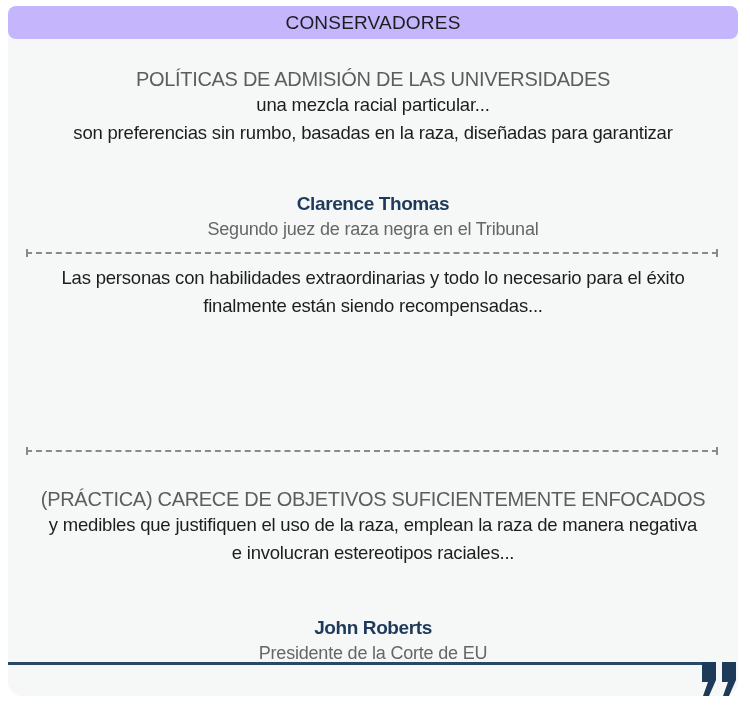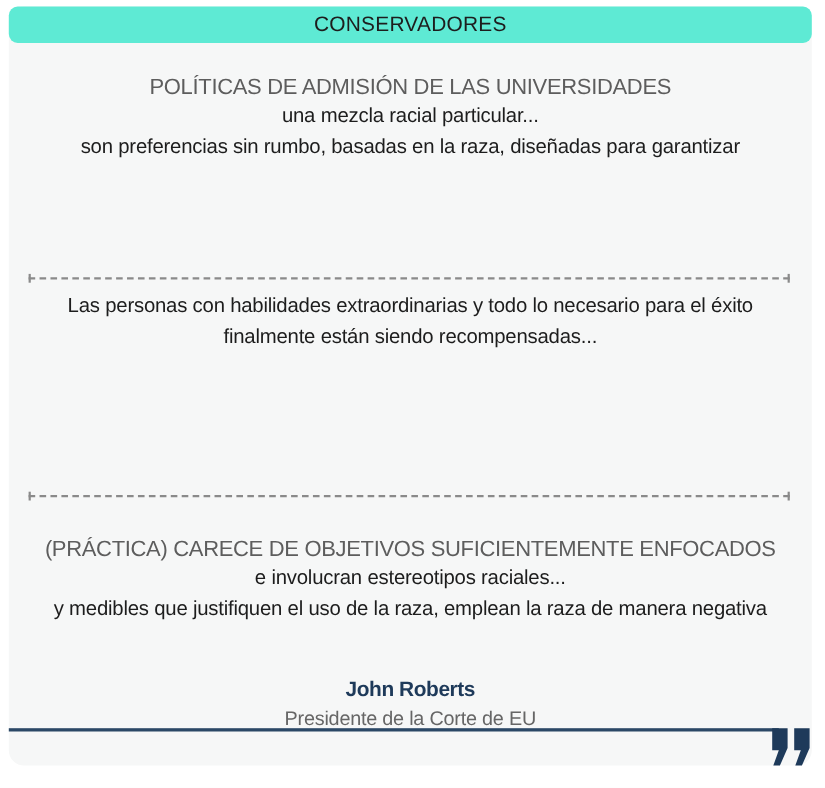--- a/index.html
+++ b/index.html
@@ -1,18 +1,18 @@
 <!DOCTYPE html>
 <html><head>
 <meta charset="utf-8">
 <style>
   html,body{margin:0;padding:0;background:#ffffff;}
   body{width:750px;height:716px;position:relative;overflow:hidden;font-family:"Liberation Sans",sans-serif;}
   .card{position:absolute;left:8px;top:6px;width:730px;height:690px;background:#f6f7f7;border-radius:14px;}
-  .header{position:absolute;left:0;top:0;width:730px;height:33px;background:#5eead4;border-radius:8px;display:flex;align-items:center;justify-content:center;}
+  .header{position:absolute;left:0;top:0;width:730px;height:33px;background:#c4b5fd;border-radius:8px;display:flex;align-items:center;justify-content:center;}
   .header span{font-size:19px;color:#1d1d1d;letter-spacing:0.2px;}
   .quote{position:absolute;left:0;width:730px;text-align:center;}
   .lead{font-weight:normal;color:#5d5d5d;font-size:20px;letter-spacing:-0.3px;}
   .body{color:#1d1d1d;font-size:18.5px;line-height:28px;letter-spacing:-0.2px;}
   .author{position:absolute;left:0;width:730px;text-align:center;}
   .aname{font-weight:bold;color:#1e3a5a;font-size:19px;letter-spacing:-0.4px;line-height:24px;}
   .arole{color:#666;font-size:18px;line-height:26px;letter-spacing:-0.2px;}
   .divider{position:absolute;left:18px;width:692px;height:0;border-top:2px dashed #8a8a8a;}
   .divider::before,.divider::after{content:"";position:absolute;top:-5px;width:2px;height:8px;background:#8a8a8a;}
   .divider::before{left:0;}
@@ -28,35 +28,39 @@
     <span>CONSERVADORES</span>
   </div>
 
   <div class="quote" style="top:62px;">
     <div class="lead">POLÍTICAS DE ADMISIÓN DE LAS UNIVERSIDADES</div>
     <div class="body">
       <div>una mezcla racial particular...</div>
       <div>son preferencias sin rumbo, basadas en la raza, diseñadas para garantizar</div>
     </div>
   </div>
+  <div class="author" style="top:186px;">
+    <div class="aname">Clarence Thomas</div>
+    <div class="arole">Segundo juez de raza negra en el Tribunal</div>
+  </div>
   <div class="divider" style="top:246px;"></div>
 
   <div class="quote" style="top:258px;">
     <div class="body">
       <div>Las personas con habilidades extraordinarias y todo lo necesario para el éxito</div>
       <div>finalmente están siendo recompensadas...</div>
     </div>
   </div>
   <div class="divider" style="top:444px;"></div>
 
   <div class="quote" style="top:456px;margin-top:26px;">
     <div class="lead">(PRÁCTICA) CARECE DE OBJETIVOS SUFICIENTEMENTE ENFOCADOS</div>
     <div class="body">
+      <div>y medibles que justifiquen el uso de la raza, emplean la raza de manera negativa</div>
       <div>e involucran estereotipos raciales...</div>
-      <div>y medibles que justifiquen el uso de la raza, emplean la raza de manera negativa</div>
     </div>
   </div>
   <div class="author" style="top:610px;">
     <div class="aname">John Roberts</div>
     <div class="arole">Presidente de la Corte de EU</div>
   </div>
 
   <div class="bottom-line"></div>
   <svg class="qmark" viewBox="0 0 40 40">
     <path d="M2 2 H16 V20 L9 36 H3 L8 22 H2 Z" fill="#1e3a5a"></path>

